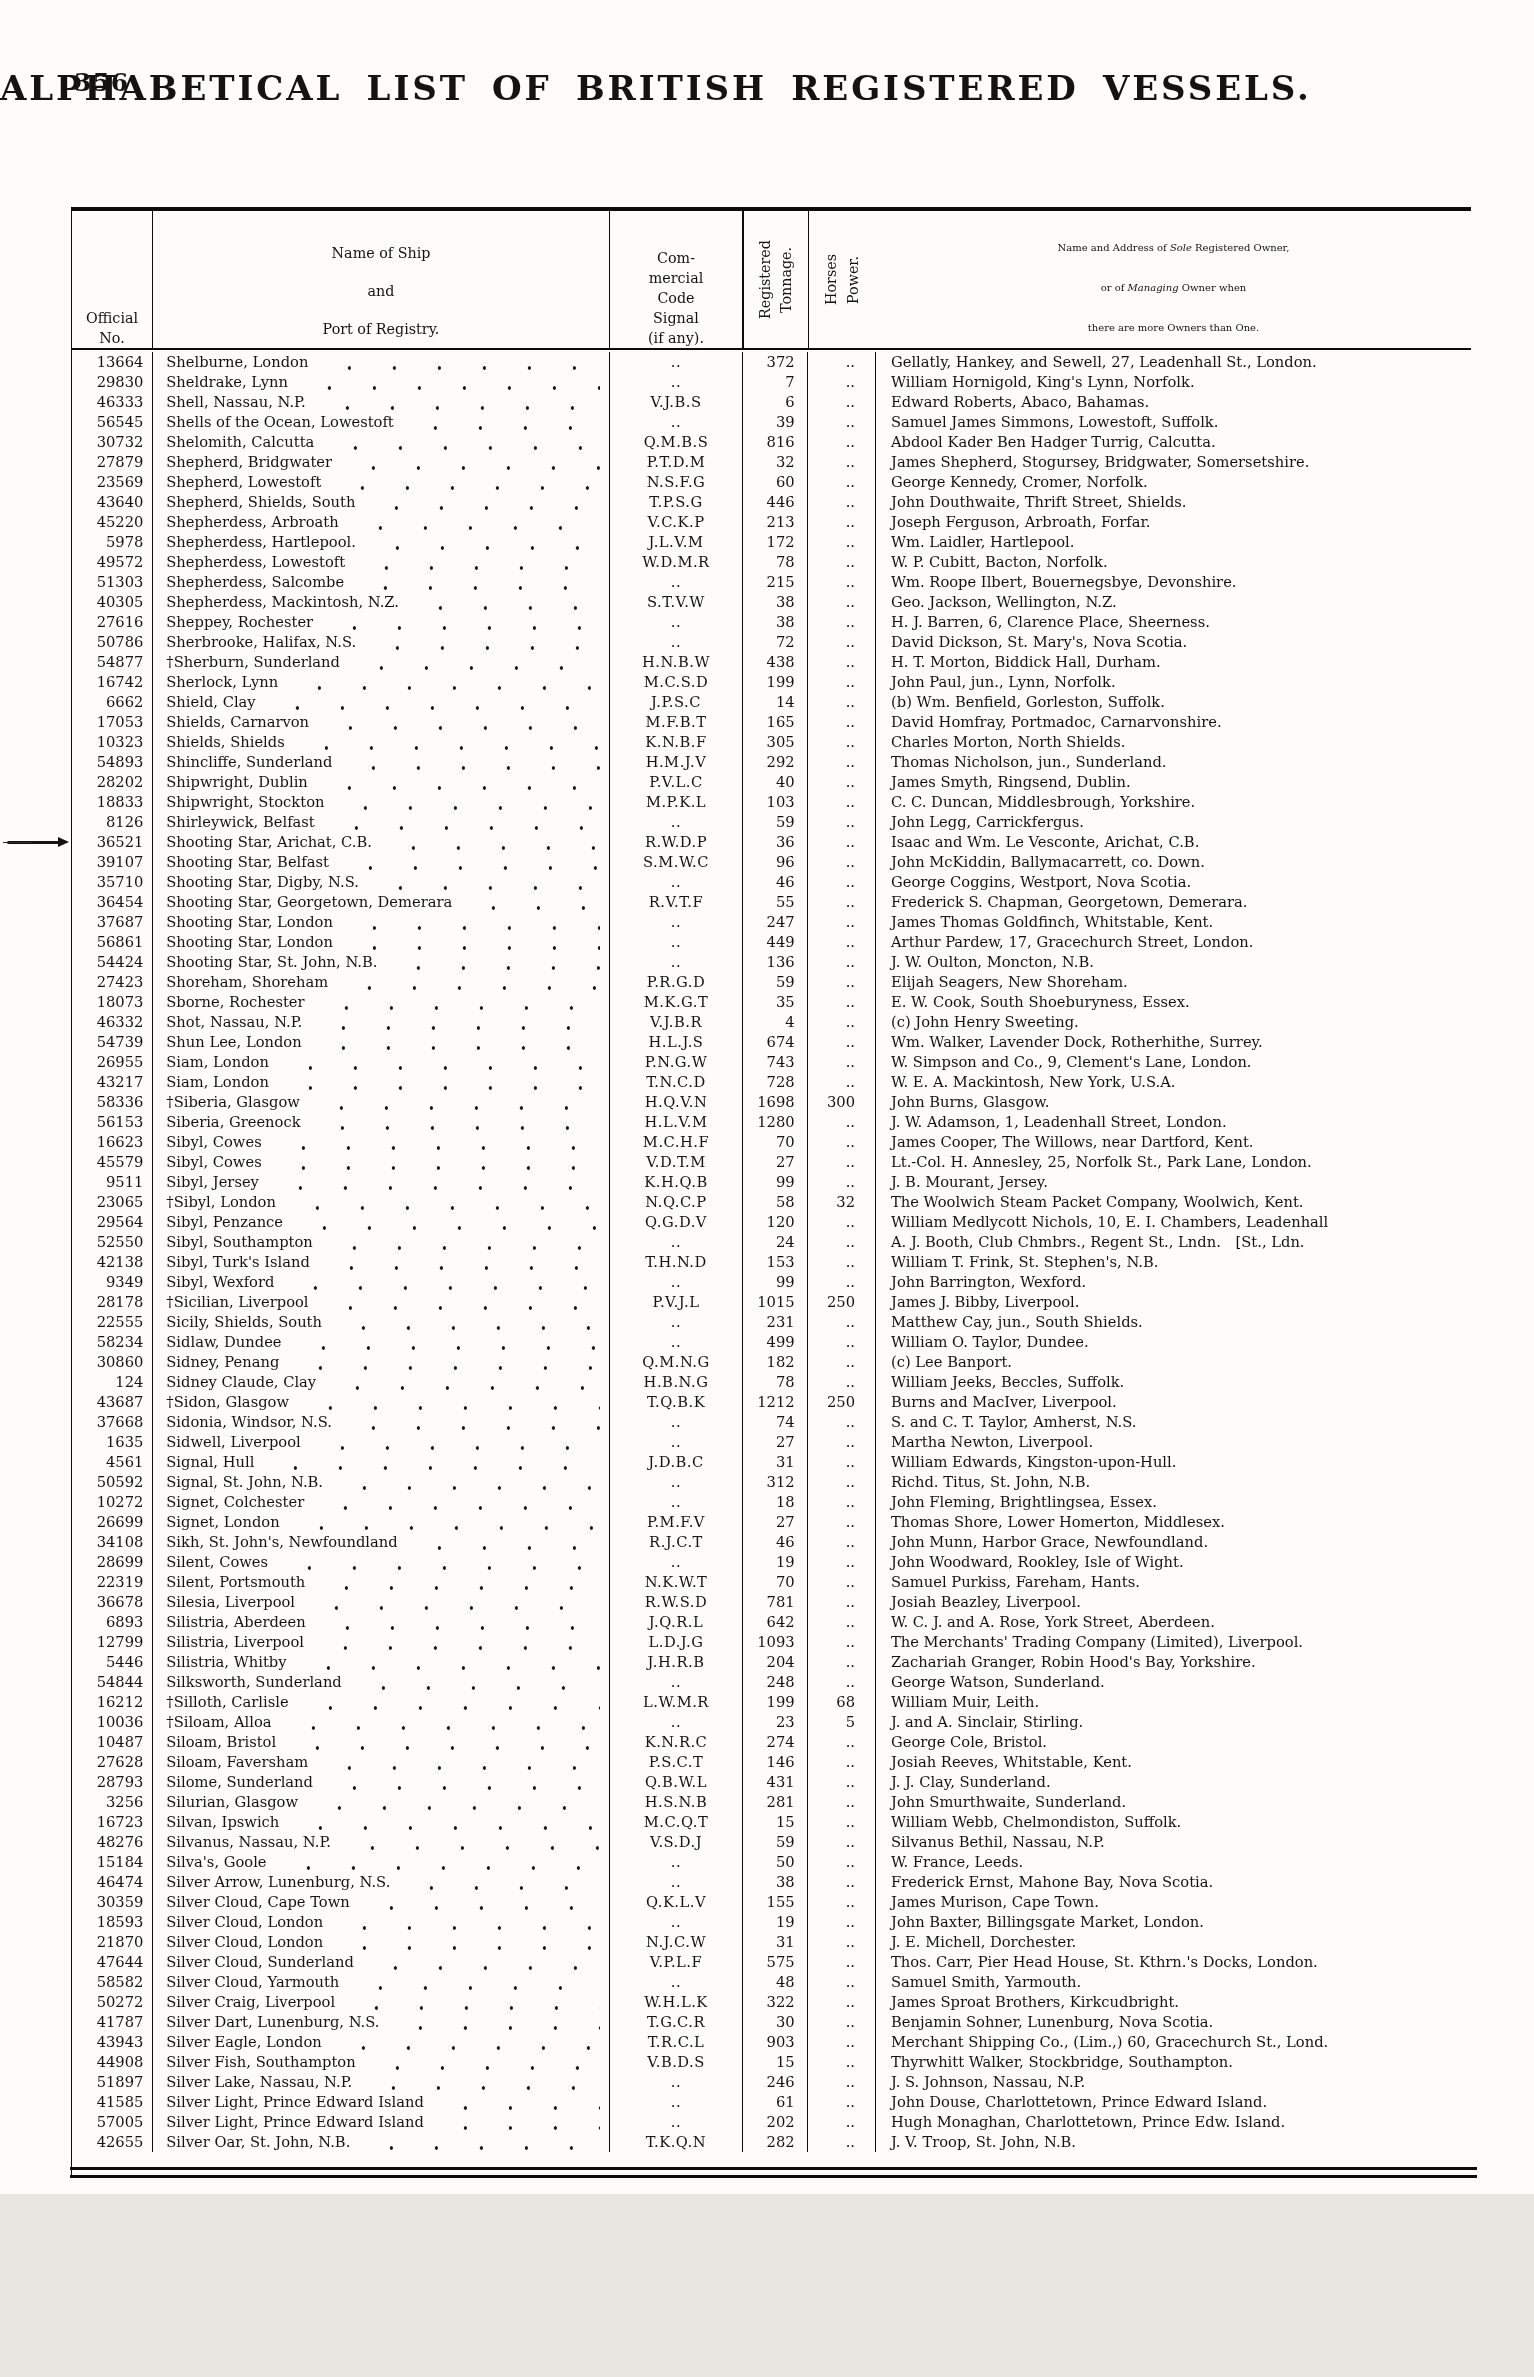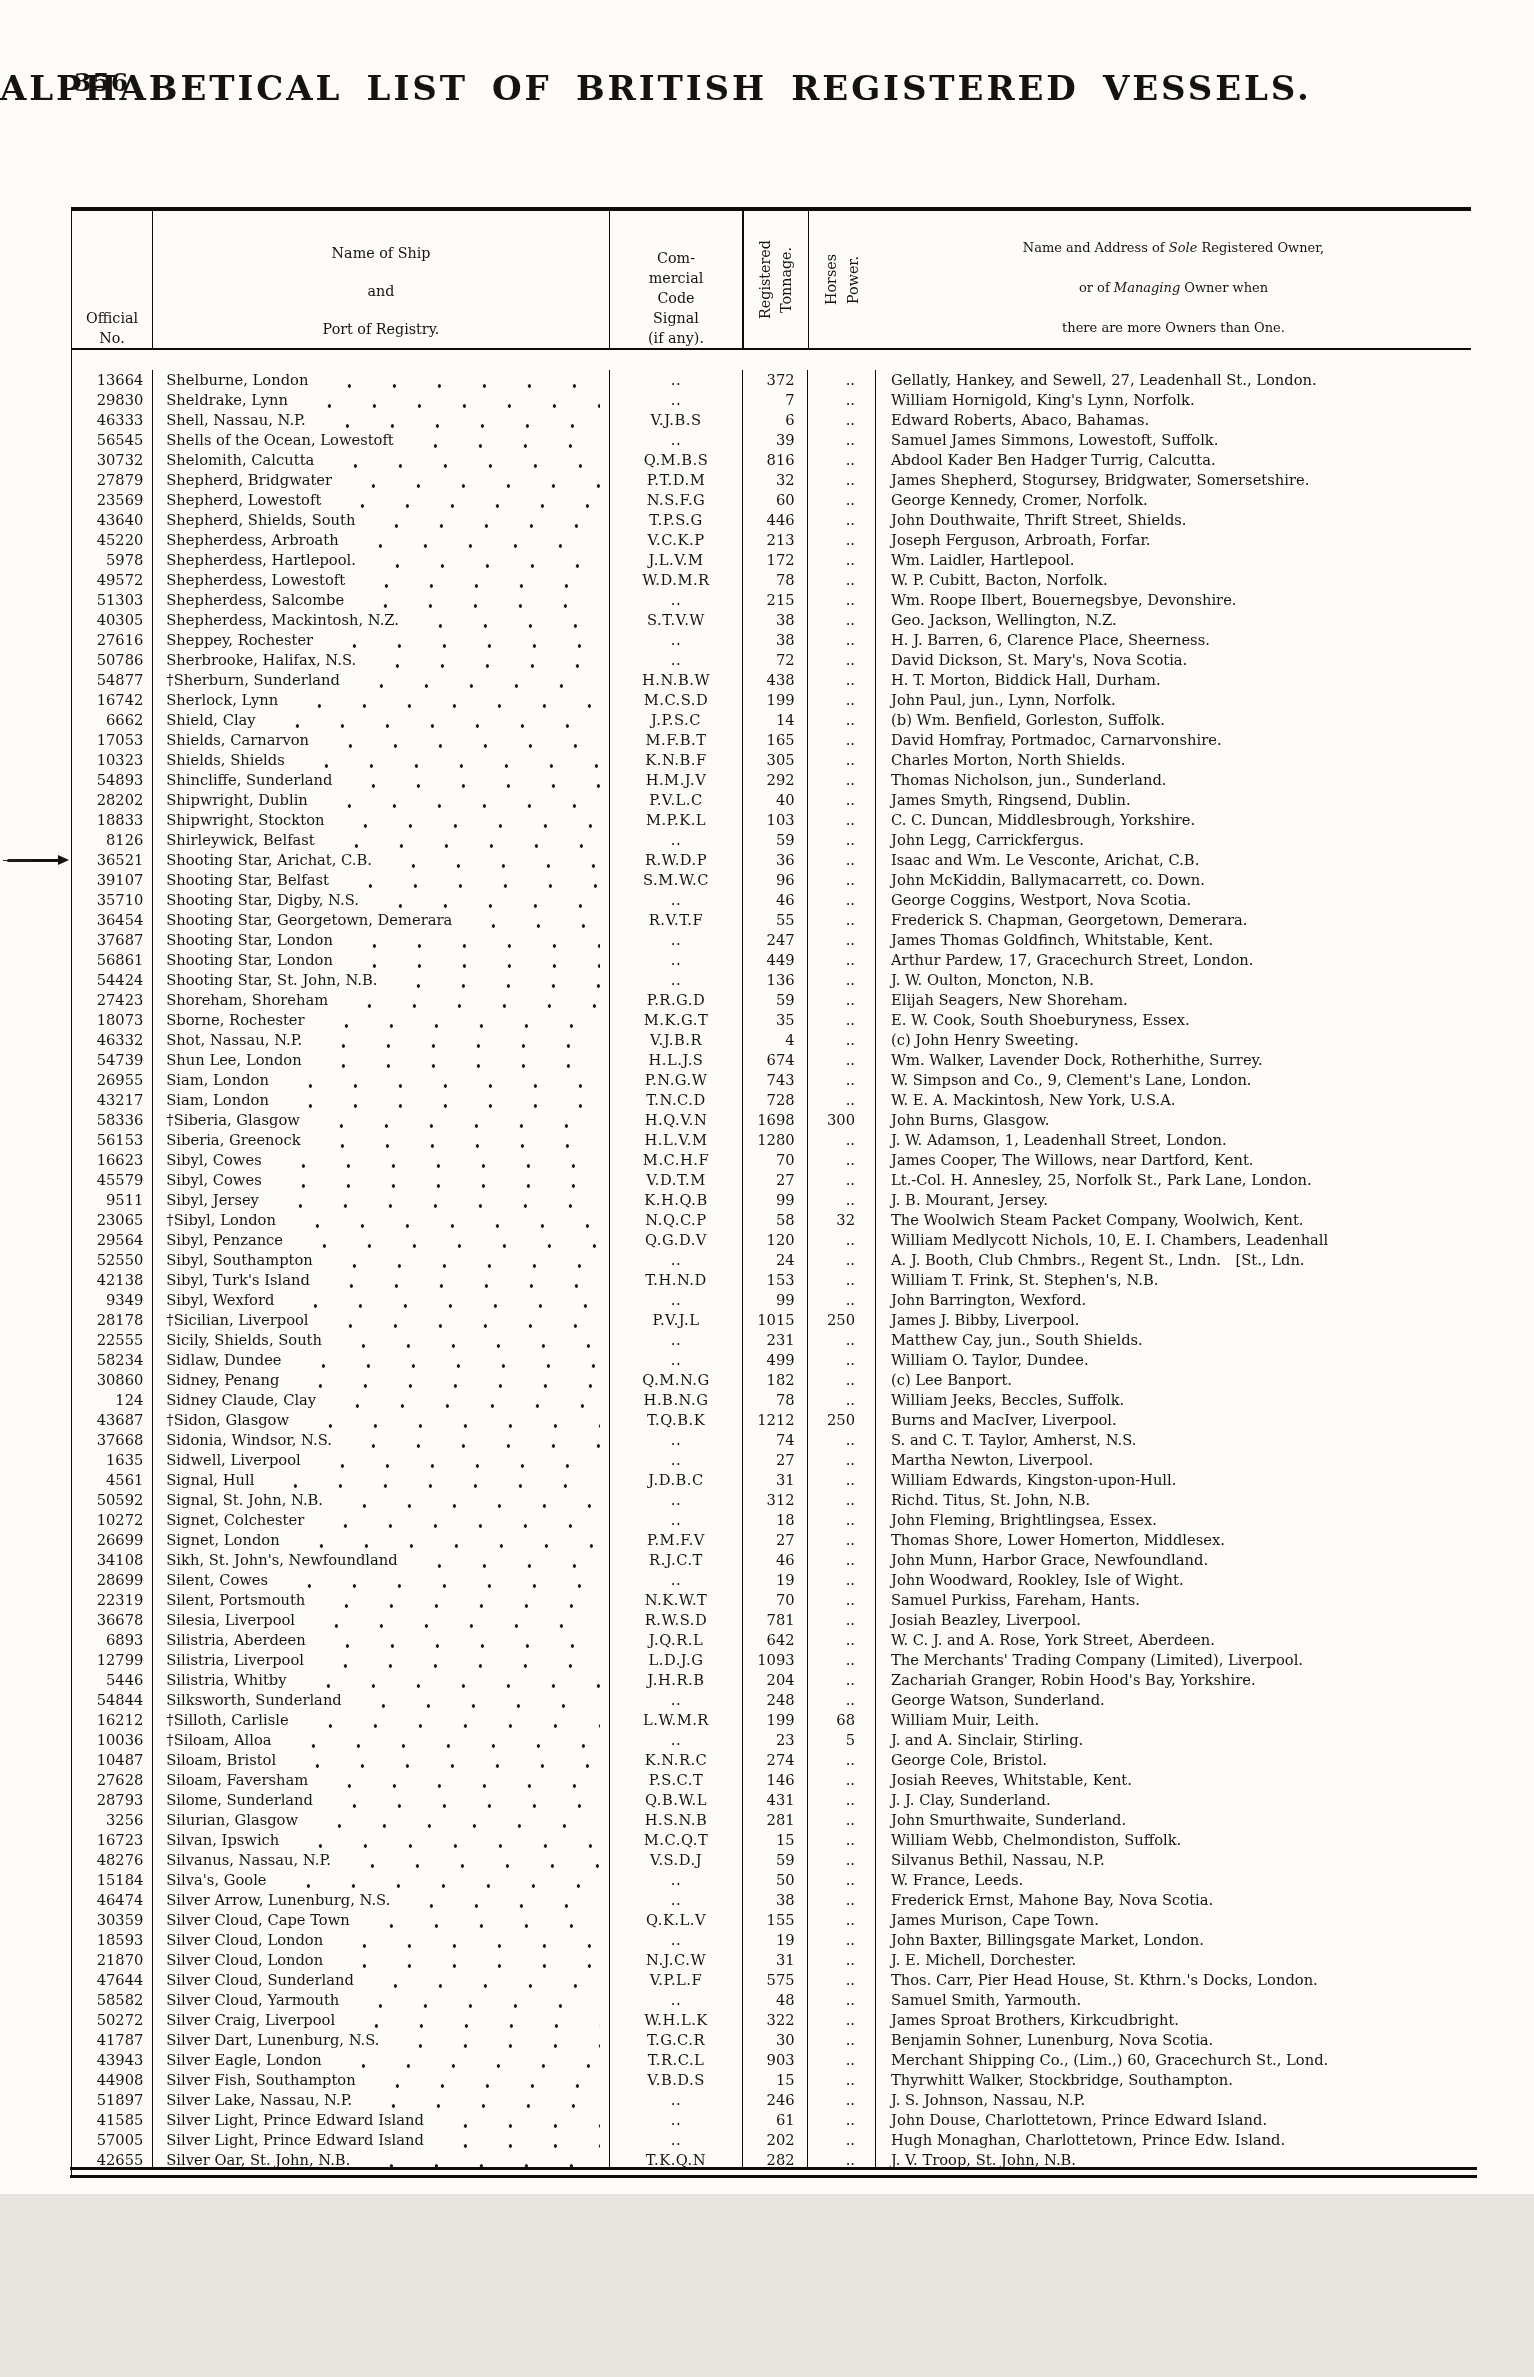--- a/index.html
+++ b/index.html
@@ -15,28 +15,28 @@
   .bottom-rule{position:absolute;left:-1.9px;right:-5.7px;bottom:0;height:4.8px;
         border-top:3.8px solid #0d0c0a;border-bottom:3.8px solid #0d0c0a;}
   
   .thead{display:grid;grid-template-columns:81px 457px 133px 65px 68px 1fr;
         height:139px;border-bottom:2.9px solid #0d0c0a;box-sizing:border-box;}
   .hc{border-right:1.9px solid #0d0c0a;display:flex;flex-direction:column;
         align-items:center;justify-content:flex-end;text-align:center;font-size:14.3px;line-height:20px;
         box-sizing:border-box;overflow:hidden;}
   .hc.last{border-right:none;}
   .hc .sp{line-height:38px;}
-  .hc.owner-h{font-size:13px;}
+  .hc.owner-h{font-size:10px;}
   .hc.owner-h .ln{line-height:40px;white-space:nowrap;}
   .it{font-style:italic;}
   .vert{writing-mode:vertical-rl;transform:rotate(180deg);font-size:14.3px;line-height:1.5;
         display:flex;align-items:center;justify-content:center;}
   .vert span{display:block;}
   
-  .tbody{padding-top:20px;}
+  .tbody{padding-top:2px;}
   .row{display:grid;grid-template-columns:81px 457px 133px 65px 68px 1fr;
         height:20px;line-height:20px;font-size:14.7px;white-space:nowrap;}
   .c{box-sizing:border-box;overflow:visible;}
   .c.no{border-right:1.9px solid #0d0c0a;text-align:right;padding-right:8.6px;position:relative;}
   .c.name{border-right:1.9px solid #0d0c0a;padding-left:13.3px;display:flex;align-items:stretch;min-width:0;}
   .c.name .nm{flex:0 0 auto;}
   .c.name .lead{flex:1 1 auto;min-width:0;margin:0 9.5px 0 17px;
         background-image:radial-gradient(circle,#1c1a17 1.6px,transparent 1.9px);
         background-size:45px 20px;background-position:left 1.9px bottom -5.7px;background-repeat:repeat-x;}
   .c.code{border-right:1.9px solid #0d0c0a;text-align:center;letter-spacing:0.5px;}

